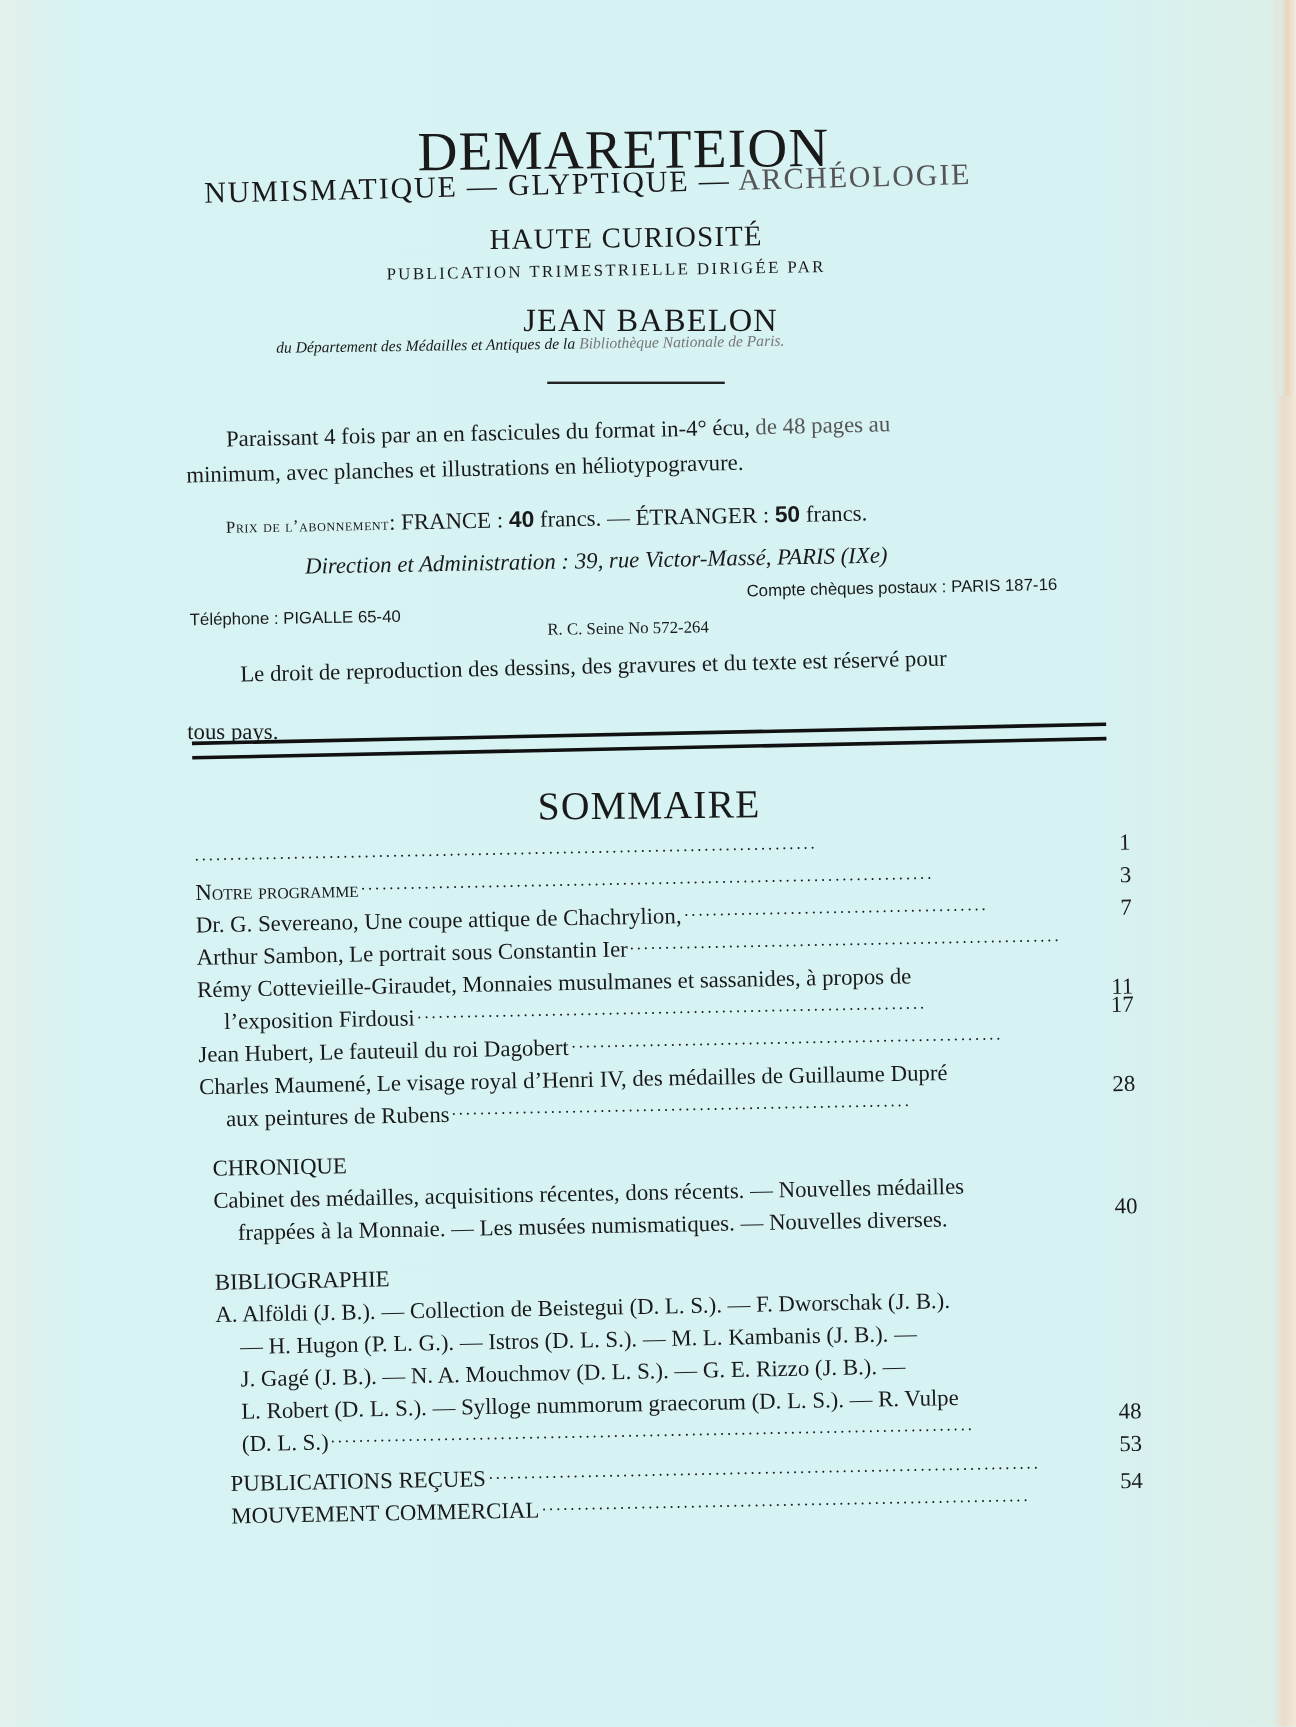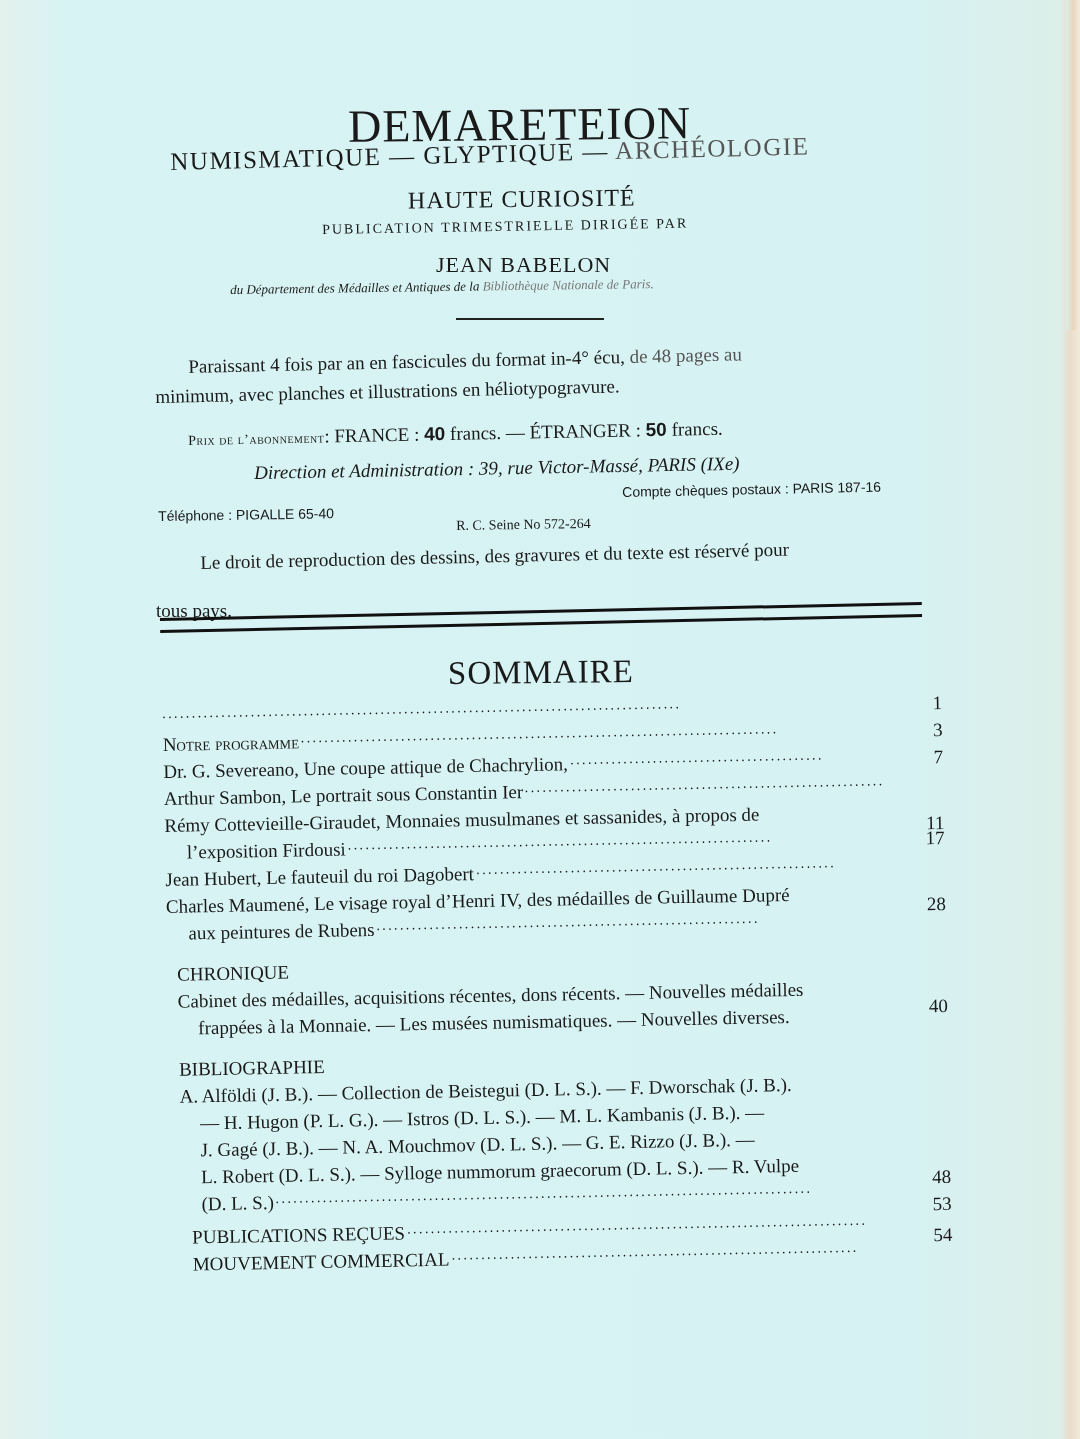--- a/index.html
+++ b/index.html
@@ -12,21 +12,21 @@
     }
     .page { position: absolute; inset: 0; background: linear-gradient(90deg, #e3f1ec 0px, #d8f3f3 60px, #d6f2f3 900px, #dcefe9 1060px, #e9dccb 1070px, #f2ead9 1080px); }
     .edge-top { position: absolute; right: 0; top: 0; width: 14px; height: 330px; background: linear-gradient(90deg, #dcefe9, #e8d6bd 50%, #f3ece0); }
     .abs { position: absolute; white-space: nowrap; }
 
     .masthead { top: 98px; font-size: 46px; letter-spacing: 1px; left: 348px; transform: rotate(-0.6deg); }
     .subtitle { top: 148px; left: 170px; font-size: 25px; letter-spacing: 1.5px; transform: rotate(-1.4deg); transform-origin: left top; }
     .subtitle .faded { color: #555; }
     .subtitle2 { top: 186px; left: 408px; font-size: 24px; letter-spacing: 1px; transform: rotate(-0.8deg); }
     .directed { top: 222px; left: 322px; font-size: 14px; letter-spacing: 2px; transform: rotate(-1deg); transform-origin: left top; }
-    .editor { top: 252px; left: 436px; font-size: 22px; letter-spacing: 1px; }
+    .editor { top: 252px; left: 436px; font-size: 27px; letter-spacing: 1px; }
     .affil { top: 282px; left: 230px; font-size: 13px; font-style: italic; transform: rotate(-0.8deg); transform-origin: left top; }
     .affil .faded { color: #777; }
     .rule-short { position: absolute; top: 318px; left: 456px; width: 148px; height: 2px; background: #222; }
 
     .para { font-size: 19px; line-height: 29px; }
     .p1a { top: 352px; left: 188px; transform: rotate(-1.3deg); transform-origin: left top; }
     .p1b { top: 382px; left: 155px; transform: rotate(-1.3deg); transform-origin: left top; }
     .p1b .faded, .p1a .faded { color: #555; }
     .price { top: 428px; left: 188px; font-size: 19px; transform: rotate(-1.1deg); transform-origin: left top; }
     .price .sc { font-size: 14px; letter-spacing: 0.5px; }

